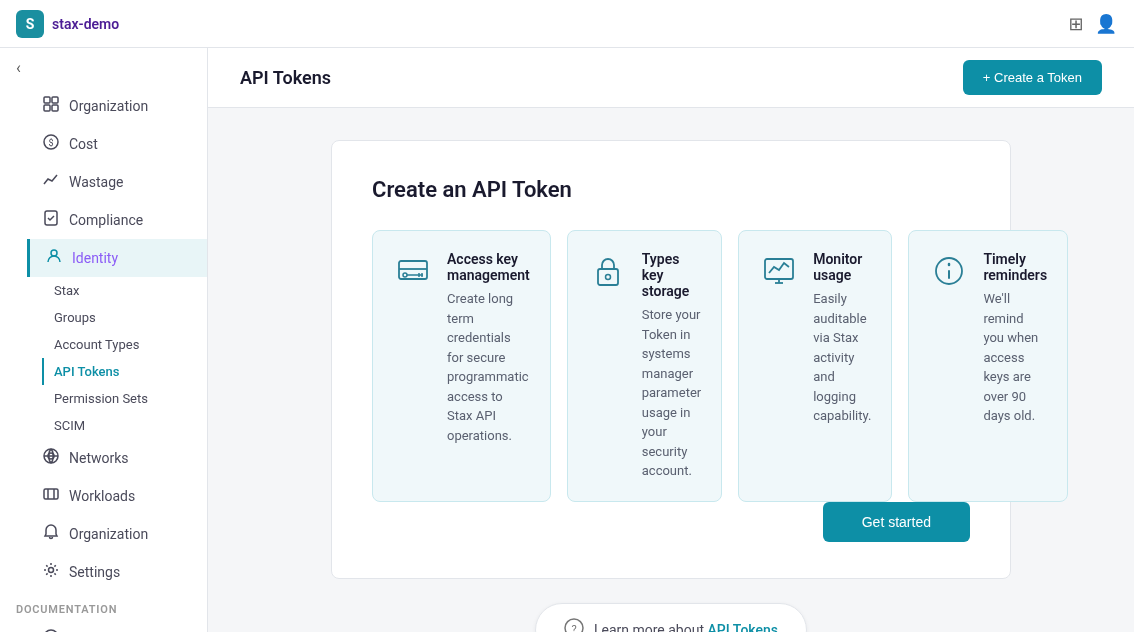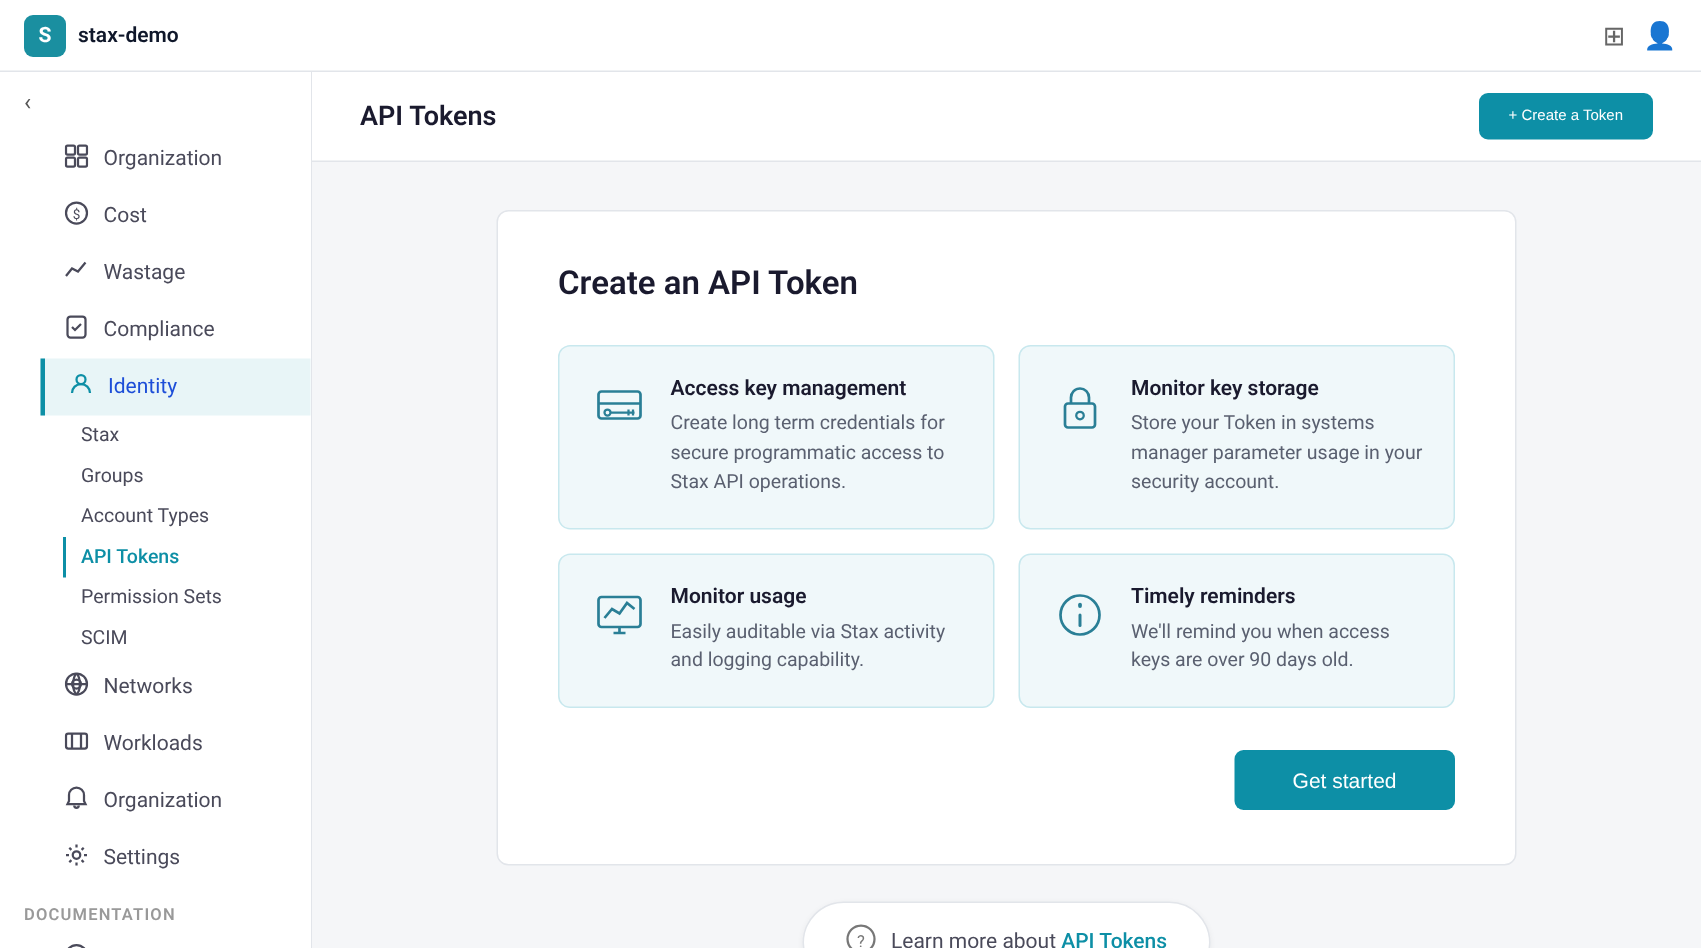--- a/index.html
+++ b/index.html
@@ -2,53 +2,53 @@
 <html><head>
   <meta charset="utf-8">
   <style>
     * { box-sizing: border-box; margin: 0; padding: 0; }
     body { font-family: -apple-system, BlinkMacSystemFont, 'Segoe UI', Roboto, sans-serif; display: flex; flex-direction: column; height: 632px; width: 1134px; overflow: hidden; background: #f5f6f8; }
 
     
     .topbar { height: 48px; background: #fff; border-bottom: 1px solid #e2e5ea; display: flex; align-items: center; justify-content: space-between; padding: 0 16px; flex-shrink: 0; }
     .topbar-left { display: flex; align-items: center; gap: 8px; }
     .topbar-logo { width: 28px; height: 28px; background: #1a8fa0; border-radius: 6px; display: flex; align-items: center; justify-content: center; color: #fff; font-weight: bold; font-size: 14px; }
-    .topbar-title { font-size: 14px; font-weight: 600; color: #0f172a; }
+    .topbar-title { font-size: 14px; font-weight: 600; color: #4c1d95; }
     .topbar-right { display: flex; align-items: center; gap: 12px; }
     .topbar-icon { color: #666; cursor: pointer; font-size: 18px; }
 
     
     .layout { display: flex; flex: 1; overflow: hidden; }
 
     
     .sidebar { width: 208px; background: #fff; border-right: 1px solid #e2e5ea; display: flex; flex-direction: column; overflow-y: auto; flex-shrink: 0; }
     .sidebar-toggle { padding: 10px 16px; cursor: pointer; color: #555; }
     .sidebar-nav-item { display: flex; align-items: center; gap: 10px; padding: 9px 16px; cursor: pointer; color: #4a4a5a; font-size: 14px; border-radius: 0; margin-left: 27px; }
-    .sidebar-nav-item.active { color: #1d4ed8; background: #e8f5f7; border-left: 3px solid #0d8fa6; }
+    .sidebar-nav-item.active { color: #8b5cf6; background: #e8f5f7; border-left: 3px solid #0d8fa6; }
     .sidebar-nav-item .icon { font-size: 16px; flex-shrink: 0; }
     .sidebar-sub-items { padding-left: 42px; }
     .sidebar-sub-item { display: block; padding: 6px 12px; font-size: 13px; color: #4a4a5a; cursor: pointer; }
     .sidebar-sub-item.active { color: #0d8fa6; font-weight: 500; border-left: 2px solid #0d8fa6; padding-left: 10px; }
     .sidebar-section-label { font-size: 11px; font-weight: 600; color: #999; text-transform: uppercase; letter-spacing: 0.8px; padding: 12px 16px 4px; }
 
     
     .main { flex: 1; display: flex; flex-direction: column; overflow: hidden; }
 
     
     .page-header { background: #fff; border-bottom: 1px solid #e2e5ea; padding: 0 32px; height: 60px; display: flex; align-items: center; justify-content: space-between; flex-shrink: 0; }
     .page-title { font-size: 18px; font-weight: 600; color: #1a1a2e; }
-    .create-token-btn { background: #0d8fa6; color: #fff; border: none; padding: 10px 20px; border-radius: 6px; font-size: 10px; font-weight: 500; cursor: pointer; display: flex; align-items: center; gap: 6px; }
+    .create-token-btn { background: #0d8fa6; color: #fff; border: none; padding: 10px 20px; border-radius: 6px; font-size: 13px; font-weight: 500; cursor: pointer; display: flex; align-items: center; gap: 6px; }
 
     
     .content-area { flex: 1; overflow-y: auto; padding: 32px; display: flex; flex-direction: column; align-items: center; }
 
     .api-token-card { background: #fff; border-radius: 8px; border: 1px solid #e2e5ea; padding: 36px 40px; width: 100%; max-width: 680px; }
     .api-token-title { font-size: 22px; font-weight: 600; color: #1a1a2e; margin-bottom: 28px; }
 
-    .features-grid { display: grid; grid-template-columns: 1fr 1fr; gap: 16px; margin-bottom: 28px; }
+    .features-grid { display: grid; grid-template-columns: 1fr 1fr 1fr 1fr; gap: 16px; }
     .feature-card { background: #f0f8fa; border: 1px solid #c8e8ee; border-radius: 8px; padding: 20px; display: flex; gap: 14px; }
     .feature-icon { font-size: 26px; color: #3a8fa0; flex-shrink: 0; width: 40px; height: 40px; display: flex; align-items: center; justify-content: center; }
     .feature-content { flex: 1; }
     .feature-title { font-size: 14px; font-weight: 600; color: #1a1a2e; margin-bottom: 6px; }
     .feature-desc { font-size: 13px; color: #5a6070; line-height: 1.5; }
 
     .get-started-row { display: flex; justify-content: flex-end; }
     .get-started-btn { background: #0d8fa6; color: #fff; border: none; padding: 12px 39px; border-radius: 6px; font-size: 14px; font-weight: 500; cursor: pointer; }
 
     .learn-more-pill { margin-top: 24px; background: #fff; border: 1px solid #e2e5ea; border-radius: 50px; padding: 14px 28px; display: flex; align-items: center; gap: 10px; cursor: pointer; font-size: 14px; color: #4a4a5a; box-shadow: 0 1px 4px rgba(0,0,0,0.06); }
@@ -225,21 +225,21 @@
 
           <div class="feature-card">
             <div class="feature-icon">
               <svg width="36" height="36" viewBox="0 0 36 36" fill="none">
                 <rect x="8" y="16" width="20" height="16" rx="2" stroke="#2a7f96" stroke-width="1.8" fill="none"></rect>
                 <path d="M12 16v-4a6 6 0 0 1 12 0v4" stroke="#2a7f96" stroke-width="1.8" fill="none"></path>
                 <circle cx="18" cy="24" r="2.5" stroke="#2a7f96" stroke-width="1.5" fill="none"></circle>
               </svg>
             </div>
             <div class="feature-content">
-              <div class="feature-title">Monitor key storage</div>
+              <div class="feature-title">Types key storage</div>
               <div class="feature-desc">Store your Token in systems manager parameter usage in your security account.</div>
             </div>
           </div>
 
           <div class="feature-card">
             <div class="feature-icon">
               <svg width="36" height="36" viewBox="0 0 36 36" fill="none">
                 <rect x="4" y="6" width="28" height="20" rx="2" stroke="#2a7f96" stroke-width="1.8" fill="none"></rect>
                 <line x1="14" y1="30" x2="22" y2="30" stroke="#2a7f96" stroke-width="1.8"></line>
                 <line x1="18" y1="26" x2="18" y2="30" stroke="#2a7f96" stroke-width="1.8"></line>

